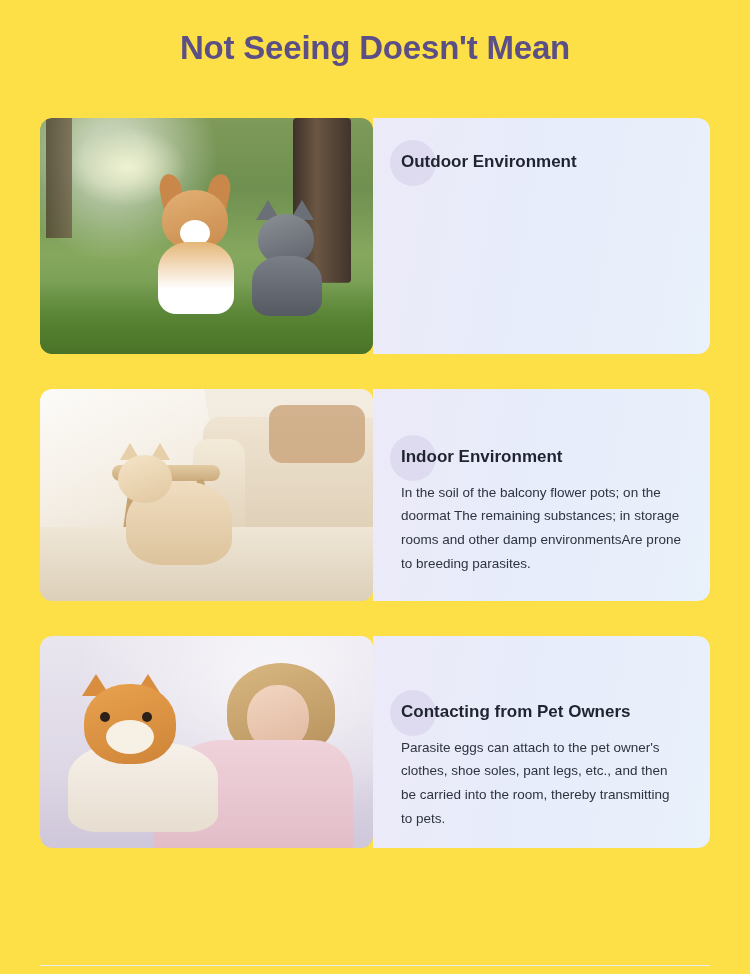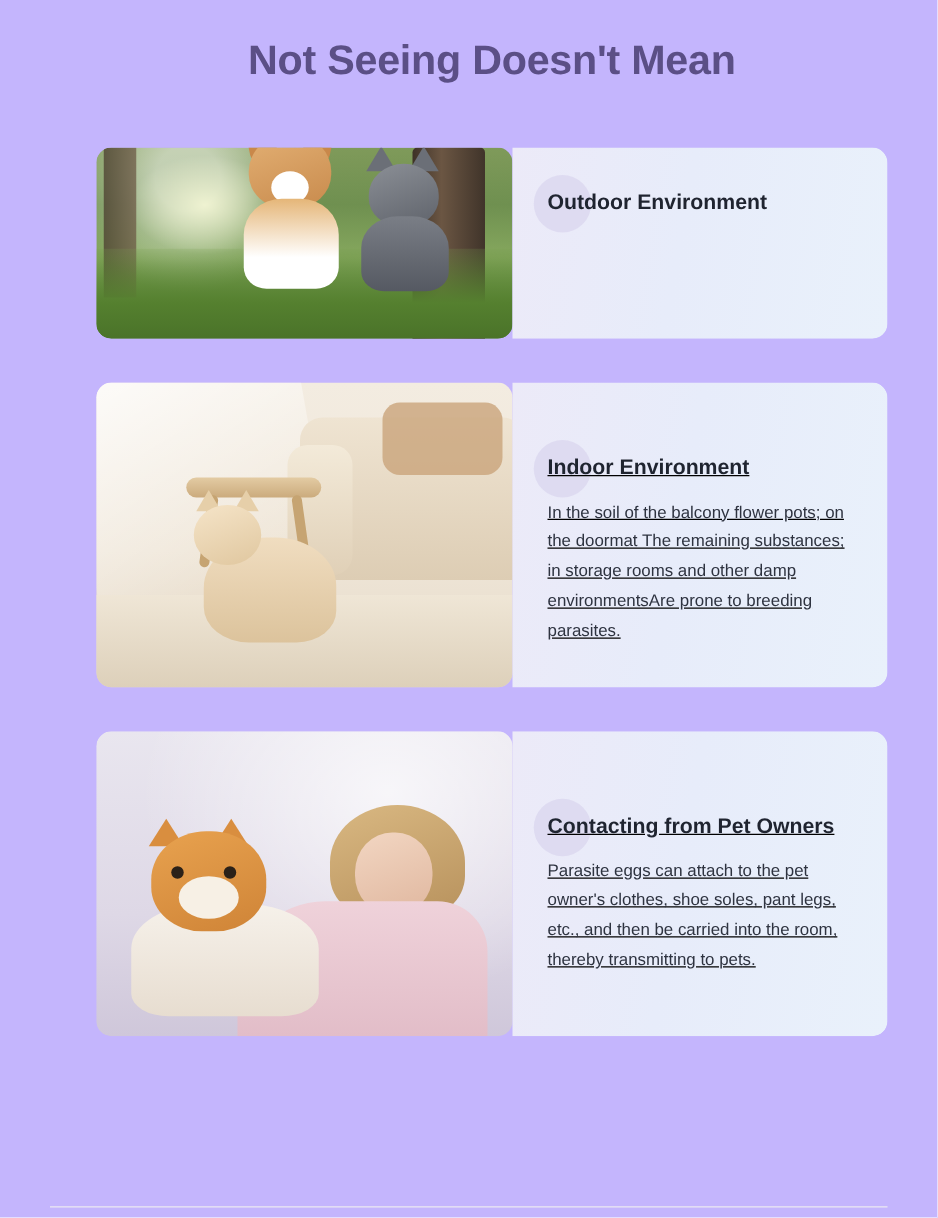--- a/index.html
+++ b/index.html
@@ -9,23 +9,22 @@
     width: 750px;
     height: 974px;
     background: #ffffff;
     font-family: "Liberation Sans", sans-serif;
   }
 
   .page {
     position: relative;
     width: 750px;
     height: 974px;
-    background: #c4b5fd;
+    background: #fde047;
     overflow: hidden;
-    padding-left: 37px;
   }
 
   
   .header {
     padding-top: 26px;
     text-align: center;
   }
   .title {
     font-size: 33px;
     line-height: 1.32;
@@ -50,23 +49,23 @@
     flex-direction: column;
     gap: 35px;
   }
 
   .card {
     position: relative;
     display: flex;
     align-items: stretch;
     border-radius: 12px;
     overflow: hidden;
-    height: 153px;
-  }
-  .card.tall { height: 244px; text-decoration: underline; }
+    height: 236px;
+  }
+  .card.tall { height: 212px; }
 
   .card-photo {
     width: 333px;
     flex: 0 0 333px;
     border-radius: 12px;
     position: relative;
     overflow: hidden;
   }
 
   .card-body {

